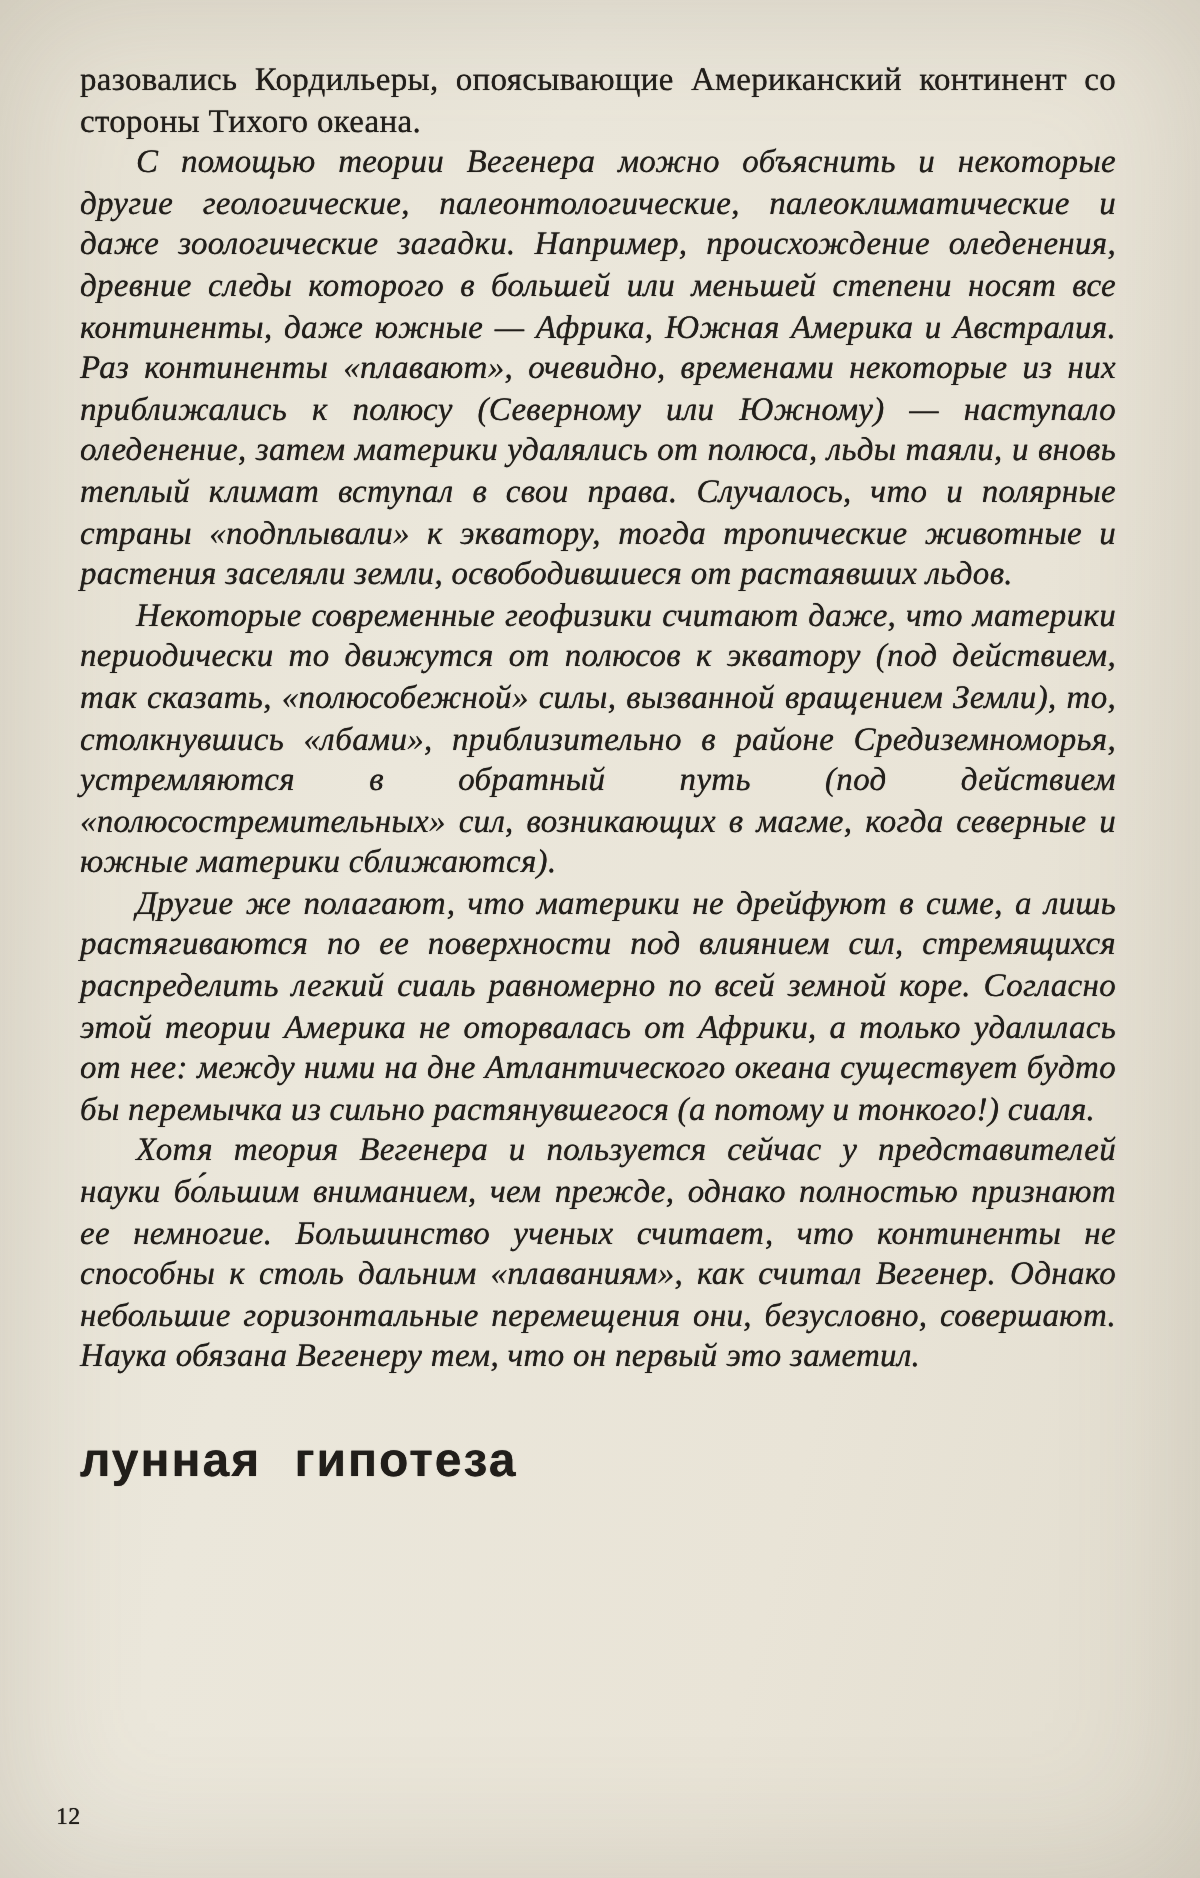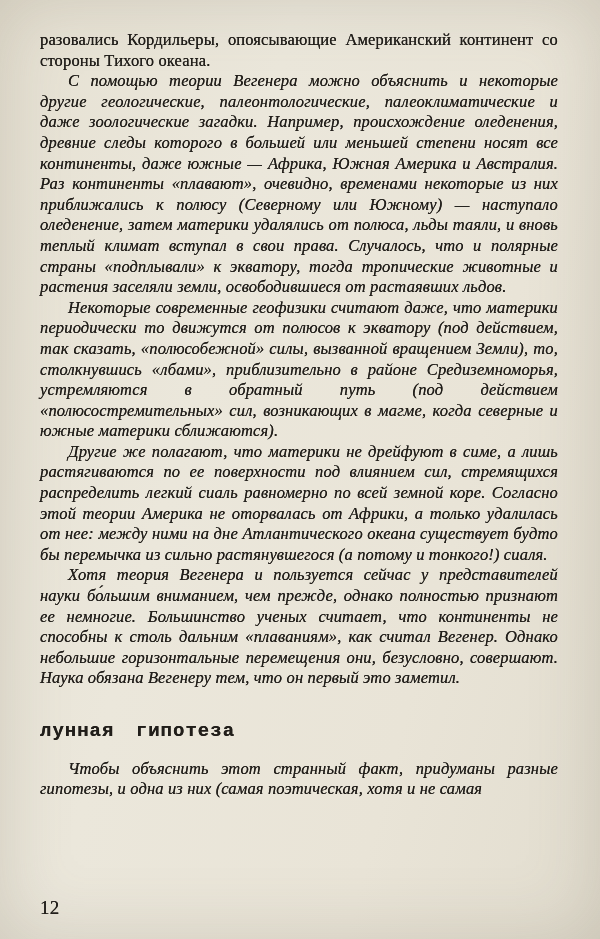--- a/index.html
+++ b/index.html
@@ -30,32 +30,32 @@
   p.para {
     margin: 0;
     text-align: justify;
   }
   p.indent {
     text-indent: 28px;
     font-style: italic;
   }
   h2.heading {
     margin: 32px 0 17px 0;
-    font-family: Liberation Mono, monospace;
+    font-family: Liberation Sans, sans-serif;
     font-weight: bold;
-    font-size: 19px;
+    font-size: 24px;
     letter-spacing: 1px;
     word-spacing: 9px;
     color: #211e1a;
   }
   .page-number {
     position: absolute;
-    left: 40px;
+    left: 28px;
     bottom: 20px;
-    font-size: 19px;
+    font-size: 12px;
     color: #221f1b;
   }
 </style>
 </head>
 <body>
 
 <div class="page">
 
   <p class="para">разовались Кордильеры, опоясывающие Американский континент со стороны Тихого океана.</p>
 
@@ -63,17 +63,16 @@
 
   <p class="para indent">Некоторые современные геофизики считают даже, что материки периодически то движутся от полюсов к экватору (под действием, так сказать, «полюсобежной» силы, вызванной вращением Земли), то, столкнувшись «лбами», приблизительно в районе Средиземноморья, устремляются в обратный путь (под действием «полюсостремительных» сил, возникающих в магме, когда северные и южные материки сближаются).</p>
 
   <p class="para indent">Другие же полагают, что материки не дрейфуют в симе, а лишь растягиваются по ее поверхности под влиянием сил, стремящихся распределить легкий сиаль равномерно по всей земной коре. Согласно этой теории Америка не оторвалась от Африки, а только удалилась от нее: между ними на дне Атлантического океана существует будто бы перемычка из сильно растянувшегося (а потому и тонкого!) сиаля.</p>
 
   <p class="para indent">Хотя теория Вегенера и пользуется сейчас у представителей науки бо́льшим вниманием, чем прежде, однако полностью признают ее немногие. Большинство ученых считает, что континенты не способны к столь дальним «плаваниям», как считал Вегенер. Однако небольшие горизонтальные перемещения они, безусловно, совершают. Наука обязана Вегенеру тем, что он первый это заметил.</p>
 
   <h2 class="heading">лунная гипотеза</h2>
 
 
-  <p class="para indent">Чтобы объяснить этот странный факт, придуманы разные гипотезы, и одна из них (самая поэтическая, хотя и не самая</p>
 
   <div class="page-number">12</div>
 
 </div>
 
 </body></html>

